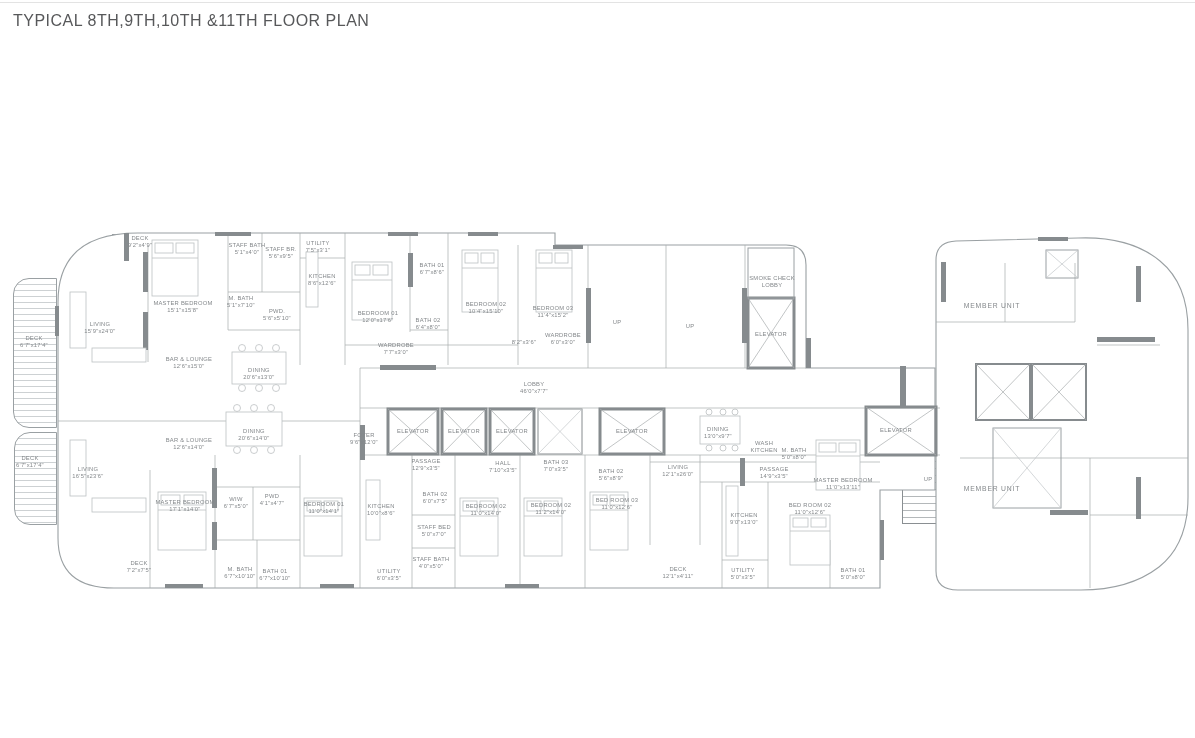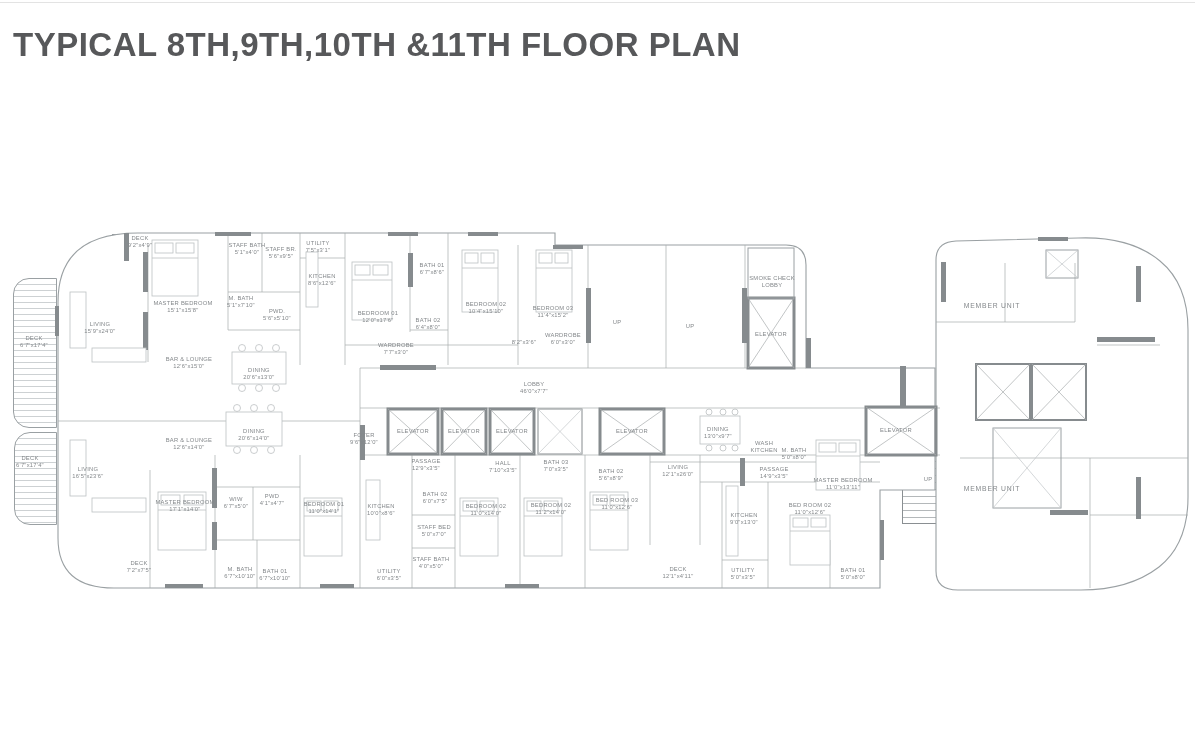--- a/index.html
+++ b/index.html
@@ -1,19 +1,19 @@
 <!DOCTYPE html>
 <html><head>
 <meta charset="utf-8">
 <style>
   html,body{margin:0;padding:0;background:#fff;width:1195px;height:738px;overflow:hidden;
     font-family:"Liberation Sans",sans-serif;}
   .stage{position:relative;width:1195px;height:738px;background:#fff;}
   .top-rule{position:absolute;left:0;top:2px;width:1195px;height:1px;background:#e3e3e3;}
-  .plan-title{position:absolute;left:13px;top:26px;font-size:33px;font-weight:bold;
+  .plan-title{position:absolute;left:13px;top:12px;font-size:16px;font-weight:normal;
     color:#57585a;letter-spacing:.5px;white-space:nowrap;}
   
   .hatch{position:absolute;border:1px solid #9aa0a3;box-sizing:border-box;background:#fff;}
   .h-horiz{background:repeating-linear-gradient(to bottom,#fff 0 5px,#cdd1d3 5px 6px);}
   .h-vert{background:repeating-linear-gradient(to right,#fff 0 5px,#cdd1d3 5px 6px);}
   .h-diag{background:repeating-linear-gradient(45deg,#fff 0 4px,#cdd1d3 4px 5px);}
   .stair{position:absolute;border:1px solid #8a8f92;box-sizing:border-box;
     background:repeating-linear-gradient(to bottom,#fff 0 6px,#b4b8ba 6px 7px);}
   svg{position:absolute;left:0;top:0;}
   .room-label{font-family:"Liberation Sans",sans-serif;font-size:5.8px;fill:#84888b;

